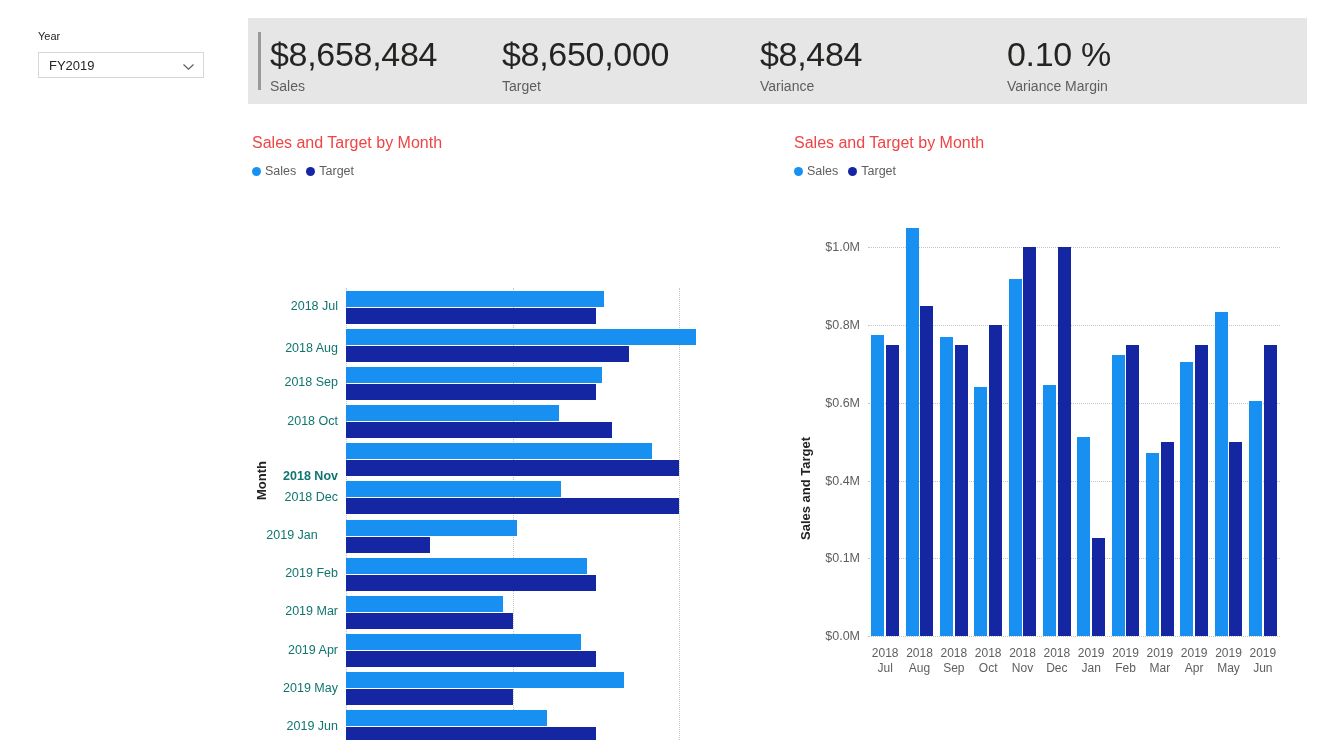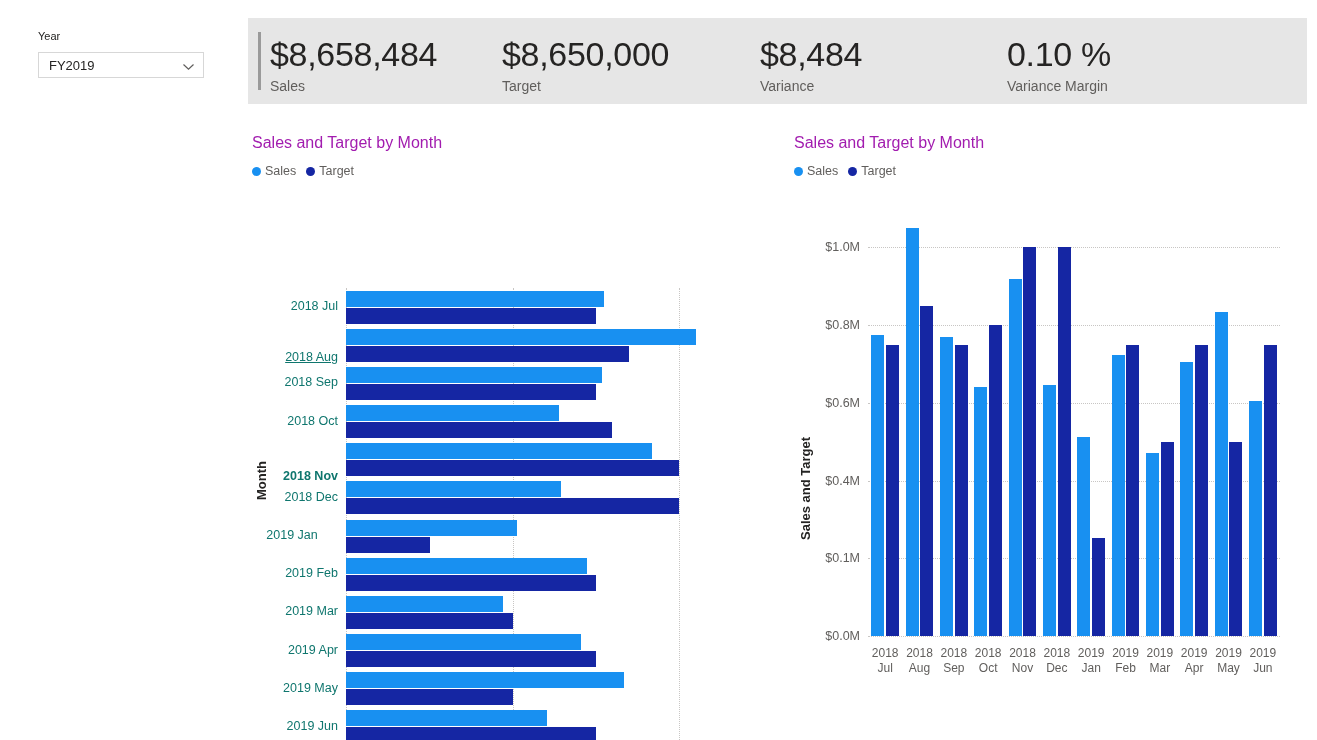--- a/index.html
+++ b/index.html
@@ -98,21 +98,21 @@
 
   
   .visual {
     position: absolute;
   }
   #visual-left  { left: 248px; top: 132px; width: 520px; height: 596px; }
   #visual-right { left: 790px; top: 132px; width: 520px; height: 596px; }
 
   .visual-title {
     font-size: 16px;
-    color: #a21caf;
+    color: #ef4444;
     line-height: 22px;
     padding-left: 4px;
   }
   .legend {
     display: flex;
     align-items: center;
     gap: 10px;
     margin-top: 10px;
     padding-left: 4px;
   }
@@ -289,21 +289,21 @@
     <span class="legend-item">
       <span class="legend-dot" style="background: rgb(21, 38, 163);"></span>
       <span class="legend-text">Target</span>
     </span>
   </div>
 
   <div id="left-plot">
     <div id="left-y-title">Month</div>
     <div id="left-cats">
         <div class="h-cat-label" style="top: 11.0833px;">2018 Jul</div>
-        <div class="h-cat-label" style="top: 62px; text-decoration: underline;">2018 Aug</div>
+        <div class="h-cat-label" style="top: 53px;">2018 Aug</div>
         <div class="h-cat-label" style="top: 87.4167px;">2018 Sep</div>
         <div class="h-cat-label" style="top: 125.583px;">2018 Oct</div>
         <div class="h-cat-label" style="top: 181px; font-weight: bold;">2018 Nov</div>
         <div class="h-cat-label" style="top: 201.917px;">2018 Dec</div>
         <div class="h-cat-label" style="top: 240.083px; text-align: center;">2019 Jan</div>
         <div class="h-cat-label" style="top: 278.25px;">2019 Feb</div>
         <div class="h-cat-label" style="top: 316.417px;">2019 Mar</div>
         <div class="h-cat-label" style="top: 354.583px;">2019 Apr</div>
         <div class="h-cat-label" style="top: 392.75px;">2019 May</div>
         <div class="h-cat-label" style="top: 430.917px;">2019 Jun</div>

